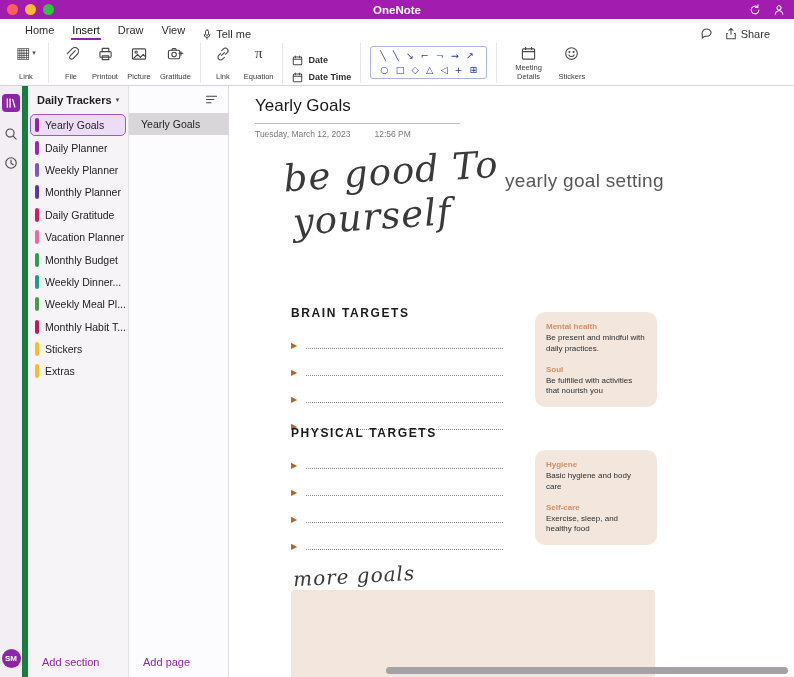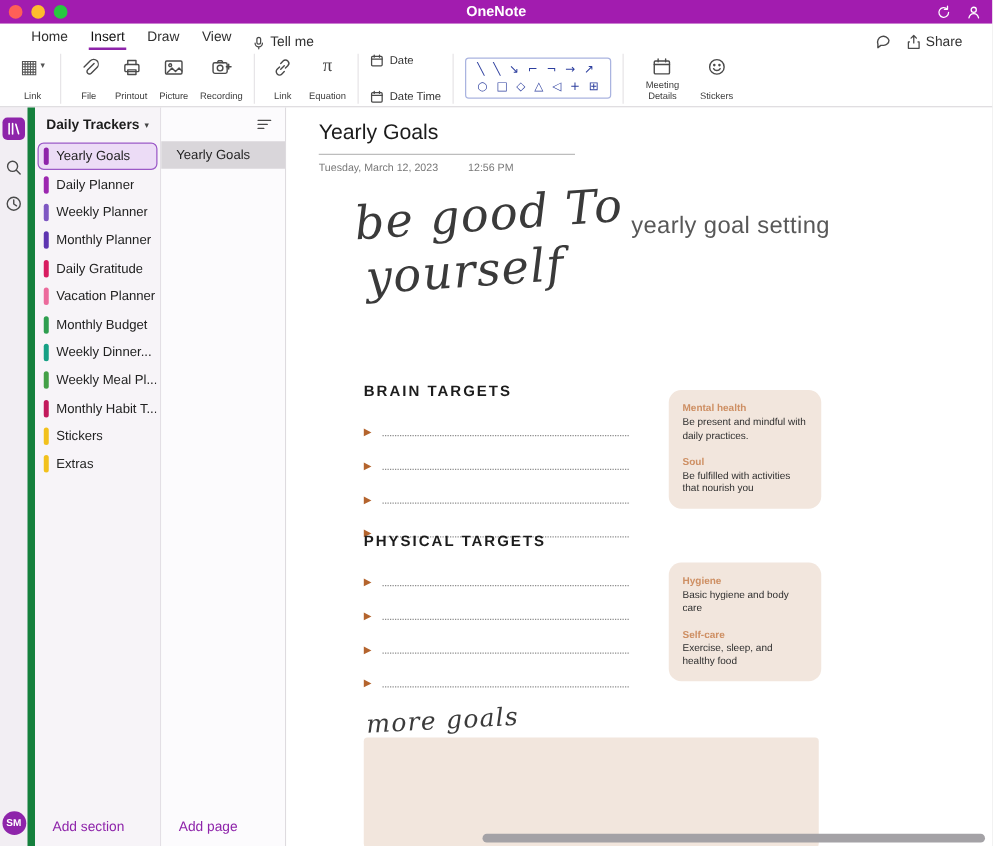--- a/index.html
+++ b/index.html
@@ -29,21 +29,21 @@
   .ribbon{height:45px;display:flex;align-items:center;padding:0 4px;border-bottom:1px solid #d6d4d7;background:#fff;}
   .rgroup{display:flex;align-items:center;gap:8px;padding:0 9px;height:40px;}
   .rgroup + .rgroup{border-left:1px solid #e7e5e8;}
   .rbtn{display:flex;flex-direction:column;align-items:center;justify-content:space-between;height:38px;
     font-size:7.5px;color:#3d3d3d;min-width:26px;text-align:center;line-height:1.15;padding:1px 0;}
   .rbtn .ric{height:20px;display:flex;align-items:center;justify-content:center;gap:2px;}
   .rbtn.wide{width:44px;}
   .tbl-grid{font-size:15px;color:#555;line-height:1;font-family:"DejaVu Sans",sans-serif;}
   .caret{font-size:7px;color:#555;}
   .eq-glyph{font-family:"Liberation Serif",serif;font-size:15px;color:#444;line-height:1;}
-  .dgroup{display:flex;flex-direction:column;justify-content:space-between;gap:6px;height:40px;}
+  .dgroup{display:flex;flex-direction:column;justify-content:flex-end;gap:6px;height:40px;font-weight:bold;}
   .drow{display:flex;align-items:center;gap:5px;font-size:9px;color:#2f2f2f;}
   .shapes{border:1.5px solid #aab4e0;border-radius:3px;padding:4px 9px;display:flex;flex-direction:column;gap:4px;}
   .shrow{display:flex;gap:7px;color:#2c3e9e;font-size:9.5px;line-height:1;font-family:"DejaVu Sans",sans-serif;}
 
   
   .main{display:flex;height:591px;}
 
   .rail{width:28px;background:#f2eef3;border-right:6px solid #15803d;display:flex;flex-direction:column;align-items:center;padding:8px 0 9px;gap:15px;box-sizing:border-box;}
   .rail-books{width:18px;height:18px;background:#8E24AA;border-radius:4px;display:flex;align-items:center;justify-content:center;}
   .rail-books svg{stroke:#fff;stroke-width:1.4;}
@@ -198,21 +198,21 @@
         <span>Picture</span>
       </div>
       <div class="rbtn">
         <span class="ric">
           <svg class="ic" width="17" height="16" viewBox="0 0 18 17">
               <rect x="1.5" y="4.5" width="12" height="9" rx="1.5"></rect>
               <circle cx="7.5" cy="9" r="2.4"></circle>
               <path d="M5 4.5 6 2.8h3L10 4.5M14.8 5.8v4M12.8 7.8h4"></path>
             </svg>
         </span>
-        <span>Recording</span>
+        <span>Gratitude</span>
       </div>
     </div>
 
     <div class="rgroup">
       <div class="rbtn">
         <span class="ric">
           <svg class="ic" width="16" height="16" viewBox="0 0 17 17">
               <path d="M7 10l3-3M6 8 4 10a2.8 2.8 0 0 0 4 4l2-2M11 9l2-2a2.8 2.8 0 0 0-4-4L7 5"></path>
             </svg>
         </span>

